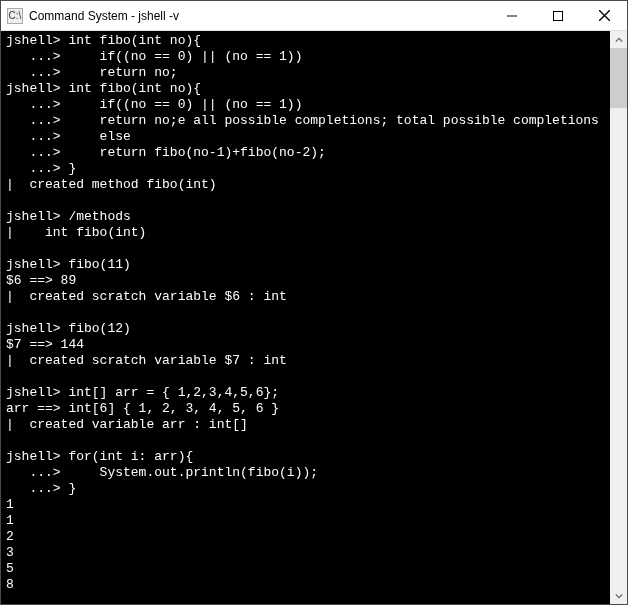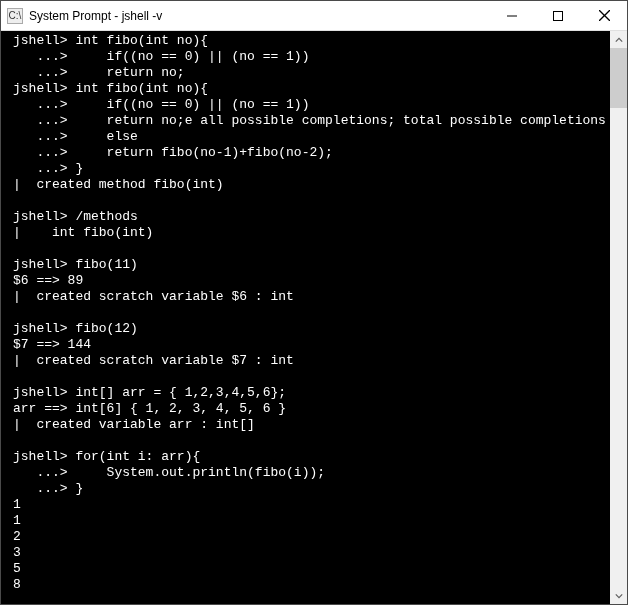--- a/index.html
+++ b/index.html
@@ -64,21 +64,21 @@
   background: #000;
   overflow: hidden;
 }
 .terminal {
   flex: 1;
   background: #000;
   color: #fff;
   font-family: Consolas, 'Courier New', monospace;
   font-size: 13px;
   line-height: 16px;
-  padding: 2px 0 2px 12px;
+  padding: 2px 0 2px 5px;
   white-space: pre;
   overflow: hidden;
 }
 .scrollbar {
   width: 17px;
   background: #f0f0f0;
   display: flex;
   flex-direction: column;
 }
 .sb-btn {
@@ -104,21 +104,21 @@
   background: #cdcdcd;
   cursor: pointer;
 }
 </style>
 </head>
 <body>
 
 <div class="window">
   <div class="titlebar">
     <span class="titlebar-icon">C:\</span>
-    <span class="titlebar-title">System Prompt - jshell  -v</span>
+    <span class="titlebar-title">Command System - jshell  -v</span>
     <div class="window-controls">
       <div class="win-btn">
         <svg viewBox="0 0 10 10">
             <line x1="0" y1="5" x2="10" y2="5" stroke="#000" stroke-width="1"></line>
           </svg>
       </div>
       <div class="win-btn">
         <svg viewBox="0 0 10 10">
             <rect x="0.5" y="0.5" width="9" height="9" fill="none" stroke="#000" stroke-width="1"></rect>
           </svg>

